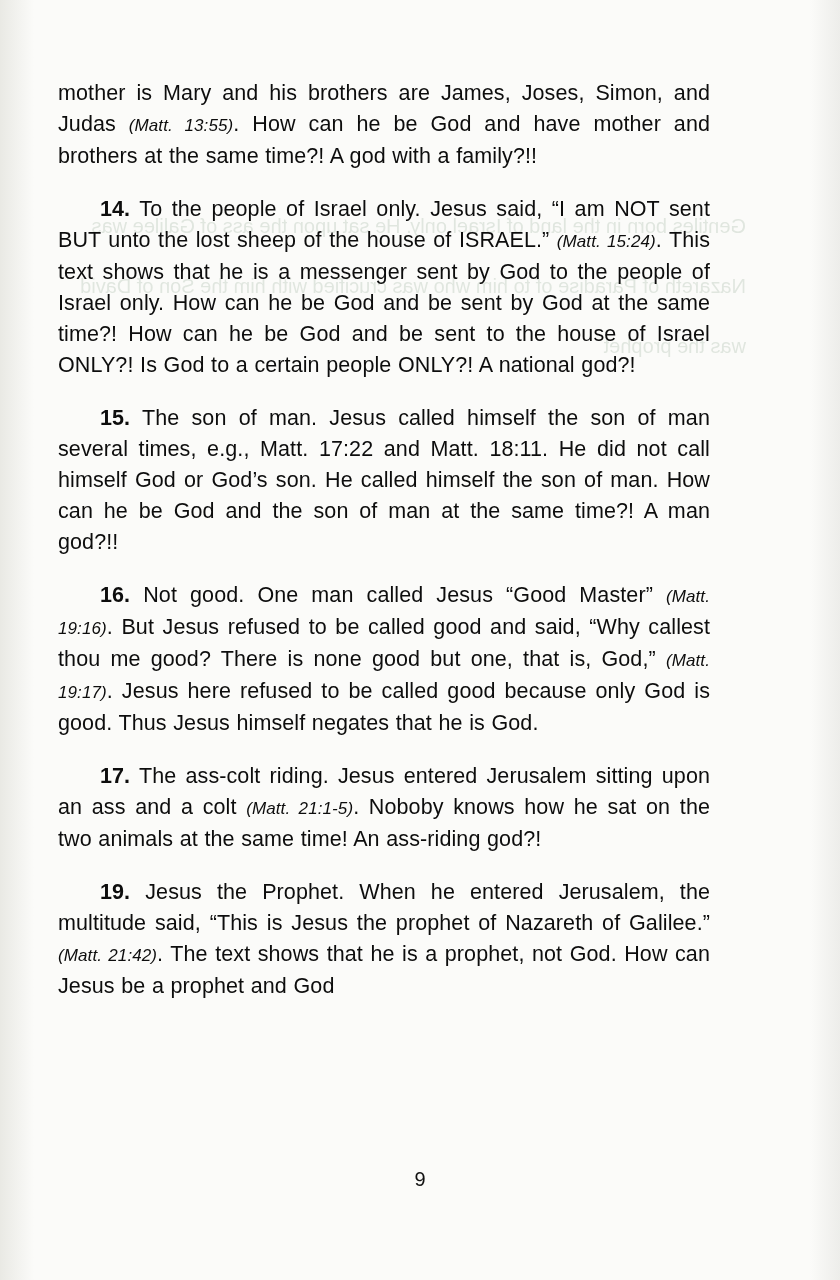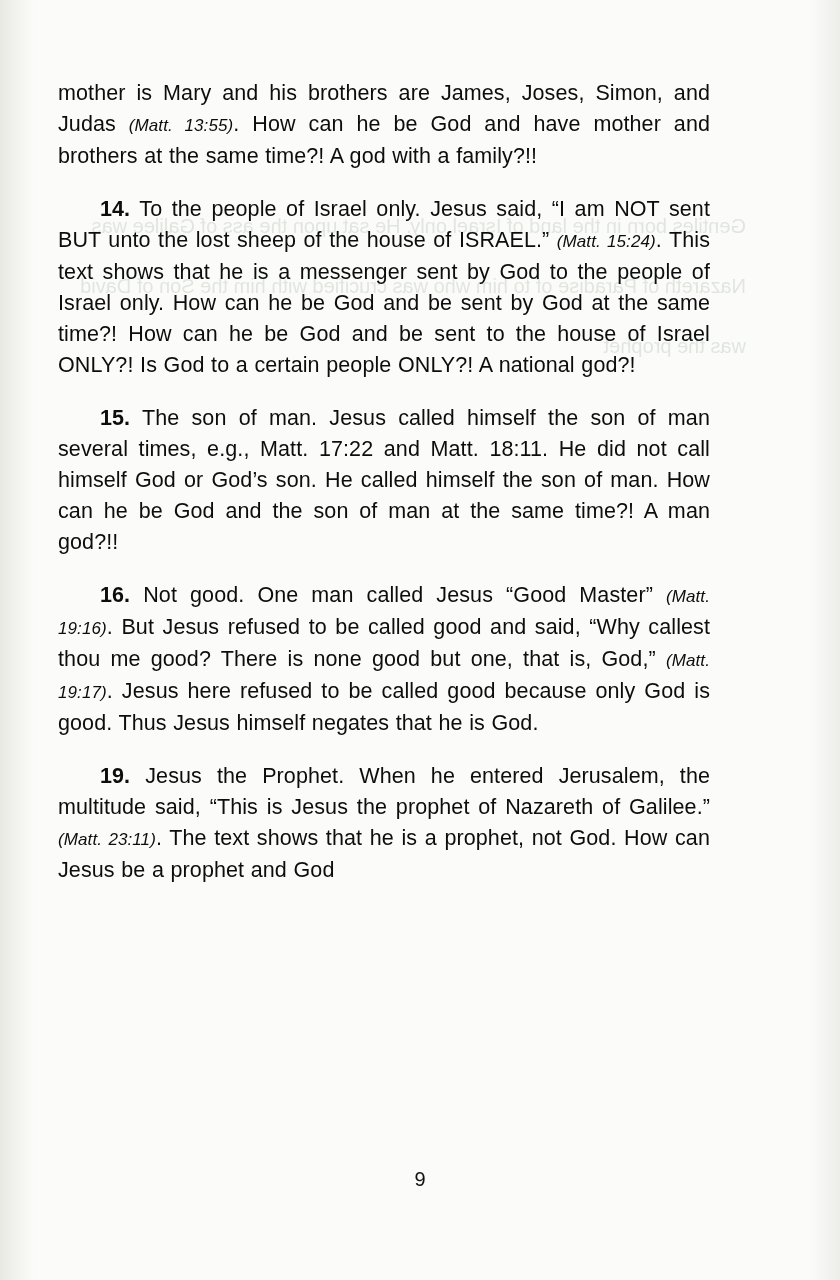--- a/index.html
+++ b/index.html
@@ -108,18 +108,19 @@
 
 <div class="page">
 
   <div class="bleed" aria-hidden="true">Gentiles born in the land of Israel only. He sat upon the ass of Galilee was Nazareth of Paradise of to him who was crucified with him the Son of David was the prophet</div>
 
   <div class="text-column">
       <p class="para"><span>mother is Mary and his brothers are James, Joses, Simon, and Judas </span><span class="ref">(Matt. 13:55)</span><span>. How can he be God and have mother and brothers at the same time?! A god with a family?!!</span></p>
       <p class="para indent"><span class="num">14.</span><span> To the people of Israel only. Jesus said, “I am NOT sent BUT unto the lost sheep of the house of ISRAEL.” </span><span class="ref">(Matt. 15:24)</span><span>. This text shows that he is a messenger sent by God to the people of Israel only. How can he be God and be sent by God at the same time?! How can he be God and be sent to the house of Israel ONLY?! Is God to a certain people ONLY?! A national god?!</span></p>
       <p class="para indent"><span class="num">15.</span><span> The son of man. Jesus called himself the son of man several times, </span><span class="ital">e.g.</span><span>, Matt. 17:22 and Matt. 18:11. He did not call himself God or God’s son. He called himself the son of man. How can he be God and the son of man at the same time?! A man god?!!</span></p>
       <p class="para indent"><span class="num">16.</span><span> Not good. One man called Jesus “Good Master” </span><span class="ref">(Matt. 19:16)</span><span>. But Jesus refused to be called good and said, “Why callest thou me good? There is none good but one, that is, God,” </span><span class="ref">(Matt. 19:17)</span><span>. Jesus here refused to be called good because only God is good. Thus Jesus himself negates that he is God.</span></p>
-      <p class="para indent"><span class="num">19.</span><span> Jesus the Prophet. When he entered Jerusalem, the multitude said, “This is Jesus the prophet of Nazareth of Galilee.” </span><span class="ref">(Matt. 23:11)</span><span>. The text shows that he is a prophet, not God. How can Jesus be a prophet and God</span></p>
+      <p class="para indent"><span class="num">17.</span><span> The ass-colt riding. Jesus entered Jerusalem sitting upon an ass and a colt </span><span class="ref">(Matt. 21:1-5)</span><span>. Noboby knows how he sat on the two animals at the same time! An ass-riding god?!</span></p>
+      <p class="para indent"><span class="num">19.</span><span> Jesus the Prophet. When he entered Jerusalem, the multitude said, “This is Jesus the prophet of Nazareth of Galilee.” </span><span class="ref">(Matt. 21:42)</span><span>. The text shows that he is a prophet, not God. How can Jesus be a prophet and God</span></p>
     </div>
 
   <div class="page-number">9</div>
 
 </div>
 
 </body></html>

